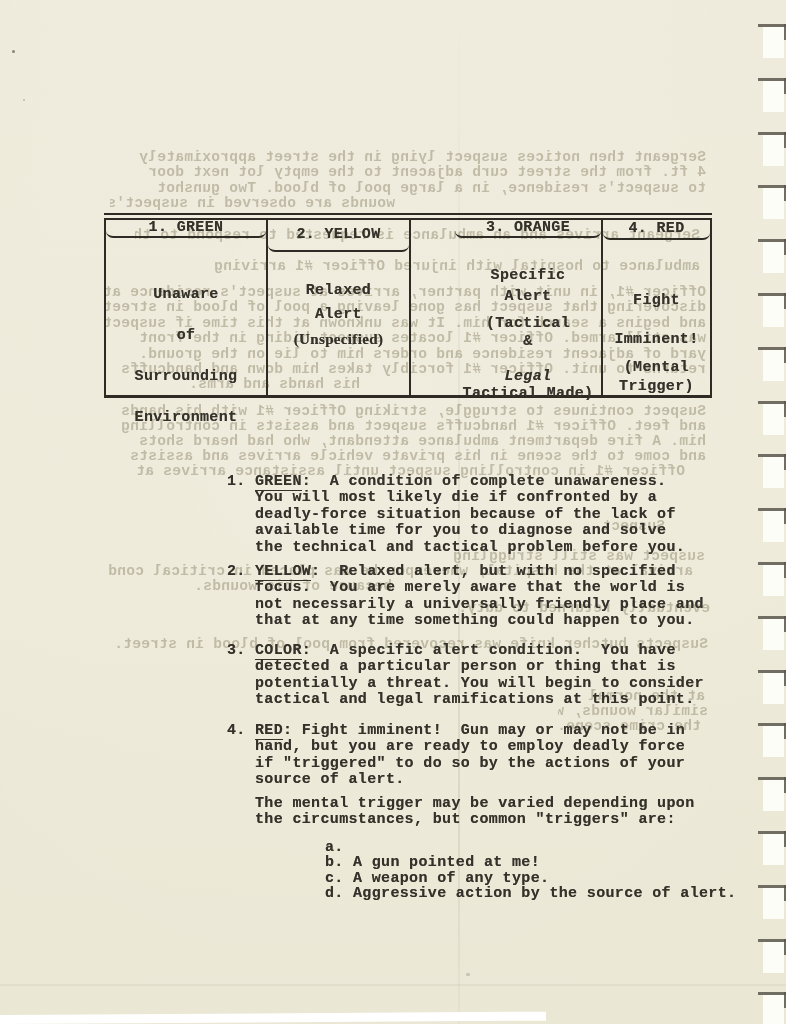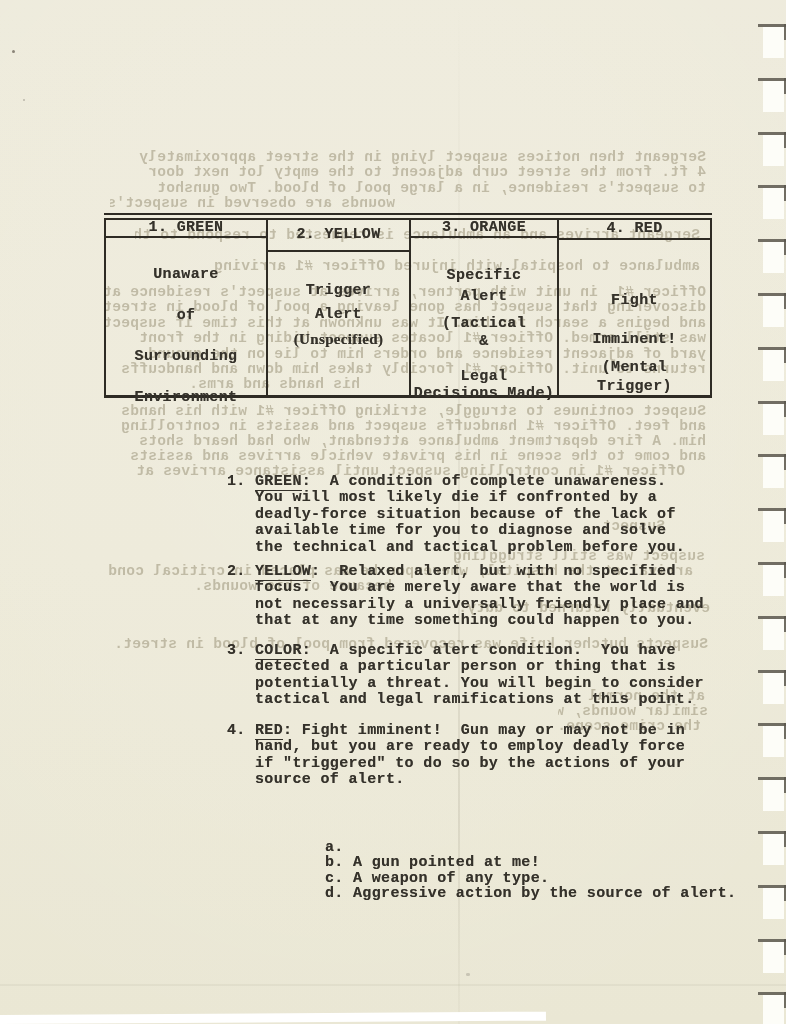--- a/index.html
+++ b/index.html
@@ -24,27 +24,27 @@
   .mcc-table{
     position:absolute;left:104px;top:218px;width:604px;height:175px;
     border:2px solid #2e2b24;border-bottom-width:3px;display:flex;z-index:2;
     background:transparent;
   }
   .mcc-table::before{ 
     content:"";position:absolute;left:-2px;right:-2px;top:-7px;height:2px;background:#2e2b24;
   }
   .col{display:flex;flex-direction:column;border-right:2px solid #2e2b24;}
   .col:last-child{border-right:none;}
-  .c0{width:160px;} .c1{width:141px;} .c2{width:146px;} .c3{flex:1;gap:8px;}
-  .th{height:30px;border-bottom:2px solid #2e2b24;display:flex;align-items:center;justify-content:center;}
+  .c0{width:160px;} .c1{width:141px;} .c2{width:146px;padding-left:44px;} .c3{flex:1;gap:8px;}
+  .th{height:30px;border-bottom:2px solid #2e2b24;display:flex;align-items:center;justify-content:center;border-radius:7px;}
   .cell{flex:1;display:flex;flex-direction:column;align-items:center;line-height:17px;}
-  .c0 .cl{margin-top:24px;} .c0 .cl:first-child{margin-top:28px;}
+  .c0 .cl{margin-top:24px;} .c0 .cl:first-child{margin-top:48px;}
   .c1 .cl{margin-top:7px;} .c1 .cl:first-child{margin-top:30px;} .c1 .cl:nth-child(3){margin-top:8px;font-family:Liberation Serif, serif;}
   .c2 .cl{margin-top:1px;} .c2 .cl:first-child{margin-top:29px;} .c2 .cl:nth-child(2){margin-top:4px;}
-  .c2 .cl:nth-child(3){margin-top:10px;} .c2 .cl:nth-child(5){margin-top:18px;} .c2 .cl:nth-child(6){margin-top:0;}
+  .c2 .cl:nth-child(3){margin-top:10px;} .c2 .cl:nth-child(5){margin-top:18px;font-style:italic;} .c2 .cl:nth-child(6){margin-top:0;}
   .c3 .cl{margin-top:2px;} .c3 .cl:first-child{margin-top:44px;font-family:Liberation Mono, monospace;} .c3 .cl:nth-child(2){margin-top:22px;}
   .c3 .cl:nth-child(3){margin-top:11px;}
   
   .item{position:absolute;left:227px;width:492px;display:flex;z-index:2;}
   .i1{top:474px;} .i2{top:564px;} .i3{top:643px;} .i4{top:723px;}
   .inum{width:28px;flex:none;}
   .ibody{flex:1;white-space:pre-wrap;}
   .term{border-bottom:1.8px solid #34312a;}
   .para{position:absolute;left:255px;top:796px;width:470px;white-space:pre-wrap;z-index:2;}
   .sublist{position:absolute;left:325px;top:840px;z-index:2;line-height:15.4px;}
@@ -117,34 +117,34 @@
         <div class="cell typed">
           <div class="cl">Unaware</div>
           <div class="cl">of</div>
           <div class="cl">Surrounding</div>
           <div class="cl">Environment</div>
         </div>
       </div>
       <div class="col c1">
         <div class="th typed">2. YELLOW</div>
         <div class="cell typed">
-          <div class="cl">Trigger</div>
+          <div class="cl">Relaxed</div>
           <div class="cl">Alert</div>
           <div class="cl">(Unspecified)</div>
         </div>
       </div>
       <div class="col c2">
         <div class="th typed">3. ORANGE</div>
         <div class="cell typed">
           <div class="cl">Specific</div>
           <div class="cl">Alert</div>
           <div class="cl">(Tactical</div>
           <div class="cl">&amp;</div>
           <div class="cl">Legal</div>
-          <div class="cl">Decisions Made)</div>
+          <div class="cl">Tactical Made)</div>
         </div>
       </div>
       <div class="col c3">
         <div class="th typed">4. RED</div>
         <div class="cell typed">
           <div class="cl">Fight</div>
           <div class="cl">Imminent!</div>
           <div class="cl">(Mental</div>
           <div class="cl">Trigger)</div>
         </div>
@@ -176,20 +176,22 @@
       </div>
       <div class="item typed i4">
         <span class="inum">4.</span>
         <span class="ibody"><span class="term">RED</span><span class="rest">: Fight imminent!  Gun may or may not be in
 hand, but you are ready to employ deadly force
 if "triggered" to do so by the actions of your
 source of alert.</span></span>
       </div>
     </div>
 
+  <div class="para typed">The mental trigger may be varied depending upon
+the circumstances, but common "triggers" are:</div>
 
   <div class="sublist typed" id="sublist">
       <div class="srow">
         <span class="slet">a.</span>
       </div>
       <div class="srow">
         <span class="slet">b.</span>
         <span class="stext">A gun pointed at me!</span>
       </div>
       <div class="srow">

